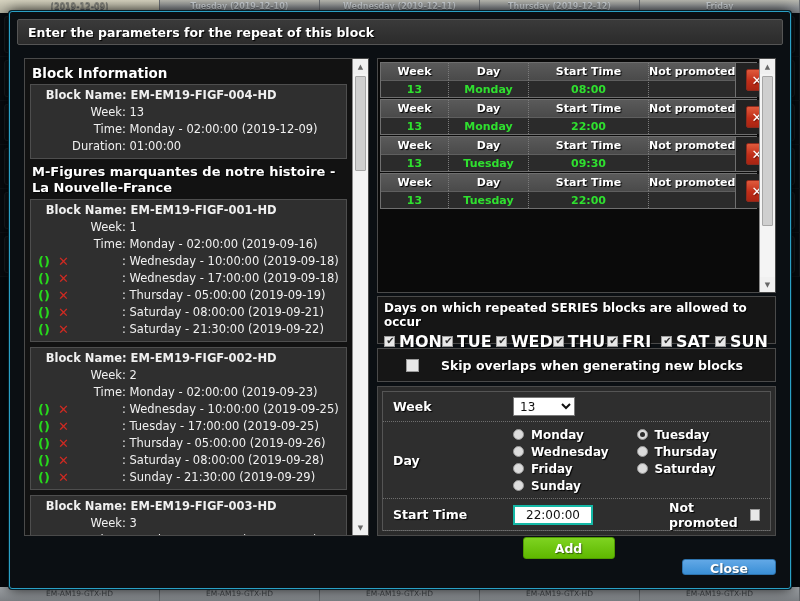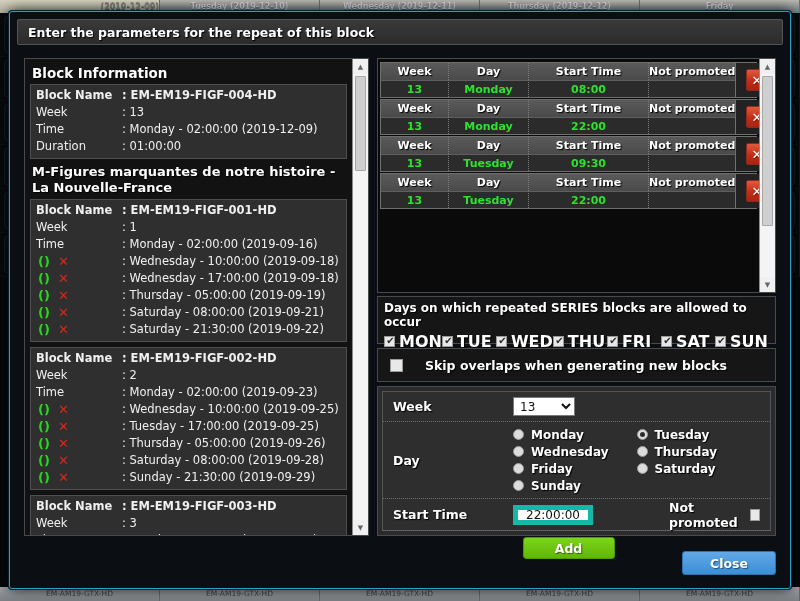--- a/index.html
+++ b/index.html
@@ -24,21 +24,21 @@
   .bg-header-cell {
     flex: 1 1 0;
     font-size: 8px; font-weight: bold;
     color: #cfd4d8;
     text-align: center;
     line-height: 13px;
     border-right: 1px solid #6d7176;
     overflow: hidden; white-space: nowrap;
     text-shadow: 0 1px 0 #5a5e62;
   }
-  .bg-header-cell.first { background: linear-gradient(#d6d3c0, #b2b09f); color:#8d8d82;text-align:right; }
+  .bg-header-cell.first { background: linear-gradient(#d6d3c0, #b2b09f); color:#8d8d82; }
 
   .bg-grid {
     position: absolute; top: 13px; left: 0; right: 0; bottom: 0;
     display: grid;
     grid-template-columns: repeat(5, 1fr);
     grid-auto-rows: 44px;
     gap: 0;
   }
   .bg-cell {
     border-right: 1px solid #14181c;
@@ -128,20 +128,21 @@
     margin: 2px 0 3px 2px;
     text-shadow: 1px 1px 1px #000;
   }
   .lp-title.sub { font-size: 13px; line-height: 16px; margin-top: 5px; }
 
   .block-card {
     border: 1px solid #4e4e4e;
     background: #2f2f2f;
     margin-bottom: 5px;
     padding: 2px 0 3px 0;
+    text-align: right;
   }
   .brow {
     display: flex; align-items: center;
     font-size: 11.5px; color: #f0f0f0;
     line-height: 17px; padding: 0 5px;
     white-space: nowrap;
   }
   .brow .lbl { width: 86px; flex: 0 0 86px; }
   .brow .lbl.bold, .brow .val.bold { font-weight: bold; }
   .brow .icons { width: 86px; flex: 0 0 86px; display: flex; gap: 8px; padding-left: 2px; }
@@ -251,21 +252,21 @@
   .cbx.on::after {
     content: "✔"; position: absolute;
     left: 0; top: -3px; width: 11px;
     font-size: 10px; color: #2b2b2b; text-align: center;
     line-height: 13px;
   }
 
   .skip-panel {
     position: absolute; top: 290px; left: 0; right: 0; height: 34px;
     border: 1px solid #4a4a4a; background: #161616;
-    display: flex; align-items: center; padding-left: 12px;
+    display: flex; align-items: center; padding-left: 28px;
   }
   .skip-panel .cbx-lg {
     width: 13px; height: 13px; background: #e8e8e8;
     border: 1px solid #9a9a9a; margin-right: 22px;
   }
   .skip-panel span {
     color: #fff; font-size: 12.5px; font-weight: bold; text-shadow: 1px 1px 1px #000;
   }
 
   
@@ -310,21 +311,21 @@
   .rdot.on::after {
     content: ""; position: absolute; left: 2px; top: 2px;
     width: 5px; height: 5px; border-radius: 50%; background: #2b2b2b;
   }
   .ritem span { color: #fff; font-size: 12px; font-weight: bold; text-shadow: 1px 1px 1px #000; }
 
   input.time-in {
     width: 80px; height: 20px;
     font-family: "DejaVu Sans", "Liberation Sans", sans-serif;
     font-size: 12px; color: #111; text-align: center;
-    background: #fff; border: 5px solid #14b8a6;
+    background: #fff; border: 2px solid #14b8a6;
   }
   .np-label {
     color: #fff; font-size: 12.5px; font-weight: bold;
     text-shadow: 1px 1px 1px #000; margin-left: 76px;
   }
   .np-box {
     width: 12px; height: 12px; background: #e8e8e8;
     border: 1px solid #9a9a9a; margin-left: auto;
   }
 
@@ -349,21 +350,21 @@
   }
   .add-btn   { width: 92px; height: 22px; margin-right: 16px; }
   .reset-btn { width: 92px; height: 22px; }
 
   
   .footer {
     position: absolute; right: 7px; bottom: 6px;
     display: flex; gap: 10px;
   }
   .repeat-btn { width: 94px; height: 24px; }
-  .close-btn  { width: 94px; height: 24px; }
+  .close-btn  { width: 94px; height: 16px; }
 </style>
 </head>
 <body>
 
 <div id="bg">
   <div class="bg-header-row">
       <div class="bg-header-cell first">(2019-12-09)</div>
       <div class="bg-header-cell">Tuesday  (2019-12-10)</div>
       <div class="bg-header-cell">Wednesday  (2019-12-11)</div>
       <div class="bg-header-cell">Thursday  (2019-12-12)</div>

